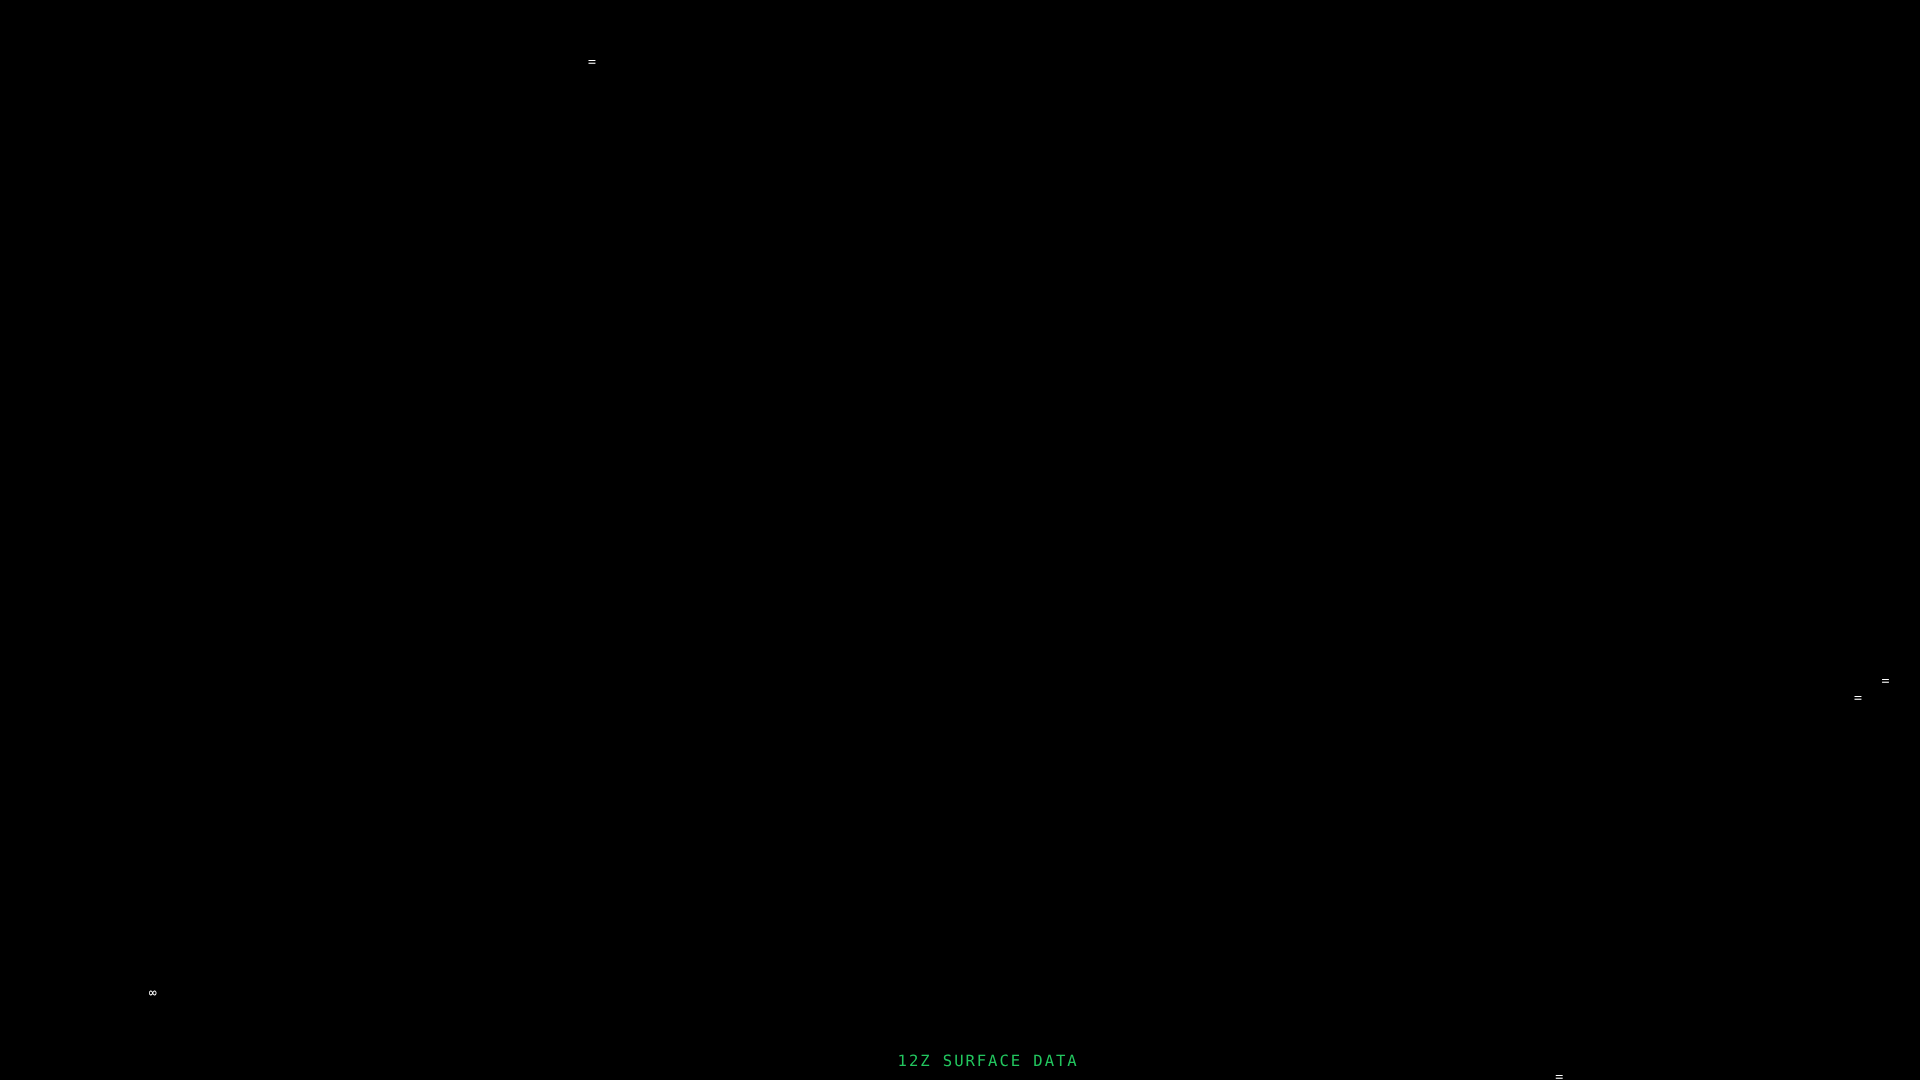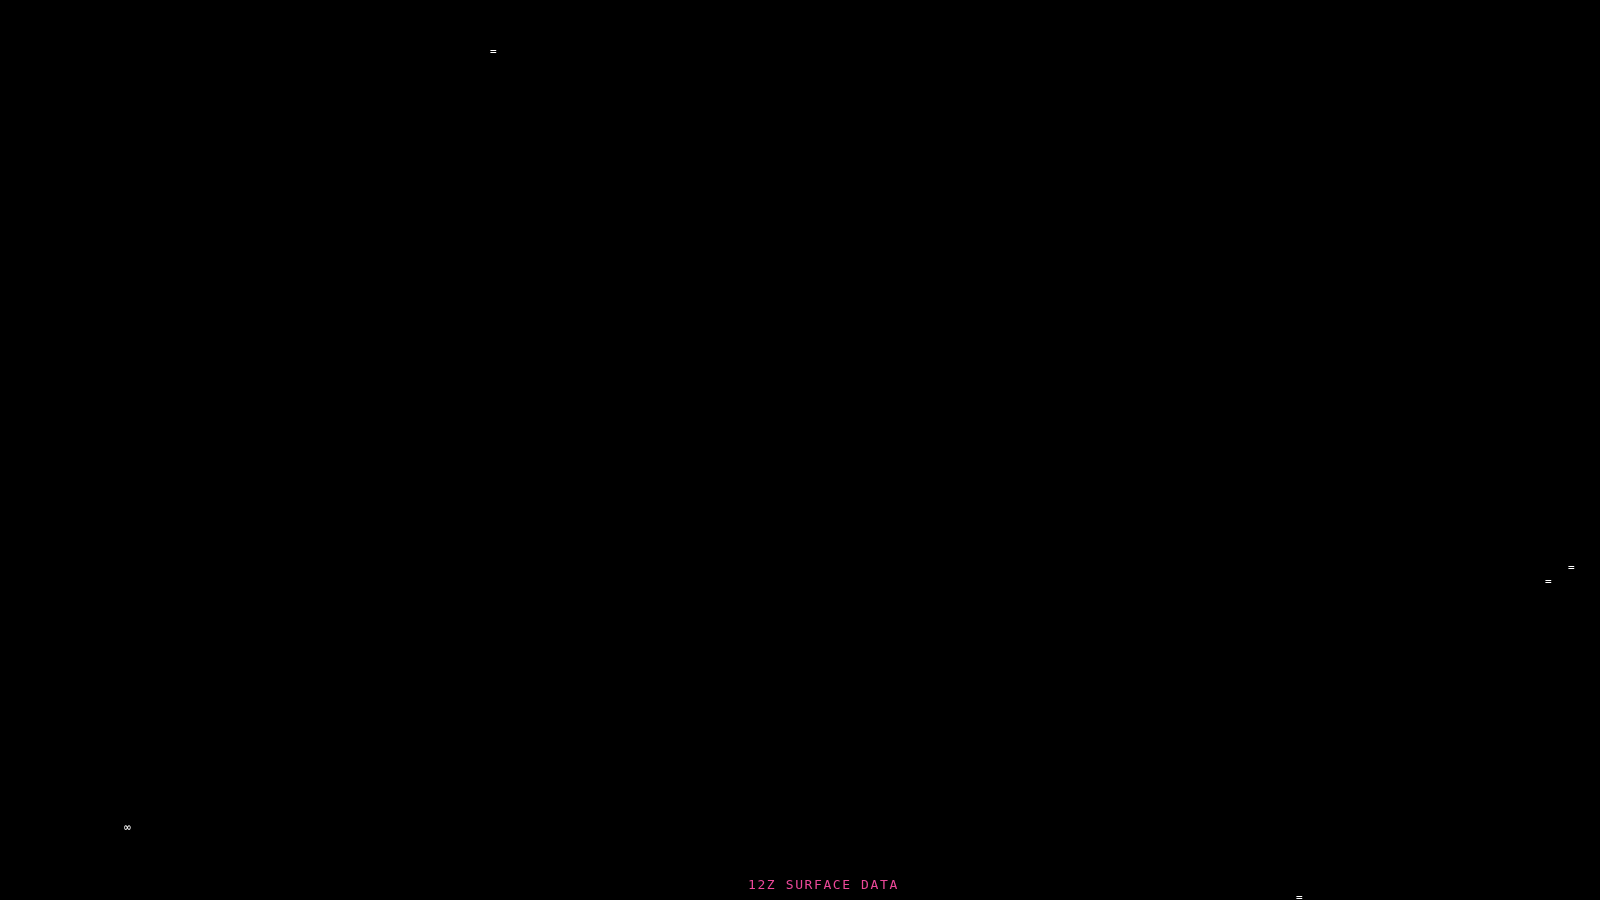--- a/index.html
+++ b/index.html
@@ -29,21 +29,21 @@
     font-family: "DejaVu Sans Mono", monospace;
     white-space: pre;
     line-height: 1;
     letter-spacing: 0.5px;
   }
   .tiny {
     font-size: 11px;
   }
   .caption {
     position: absolute;
-    color: #ec4899;
+    color: #22c55e;
     font-family: "DejaVu Sans Mono", monospace;
     font-size: 13px;
     letter-spacing: 1.6px;
     white-space: pre;
     line-height: 1;
   }
 </style>
 </head>
 <body>
 

